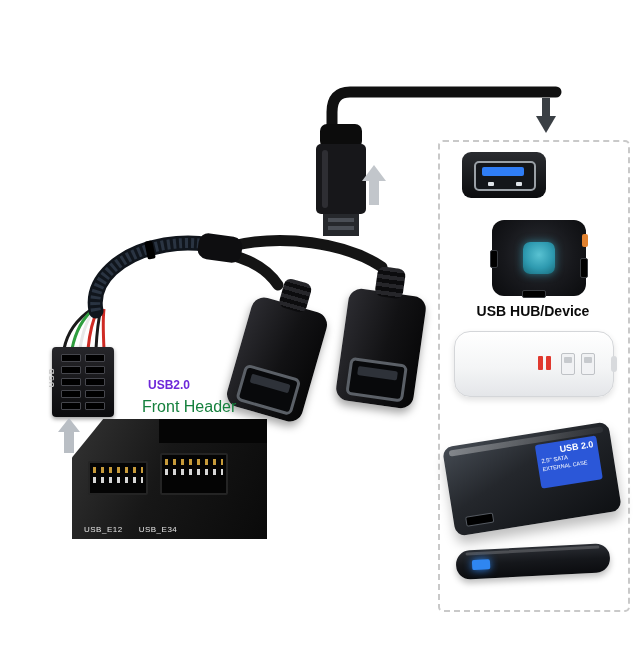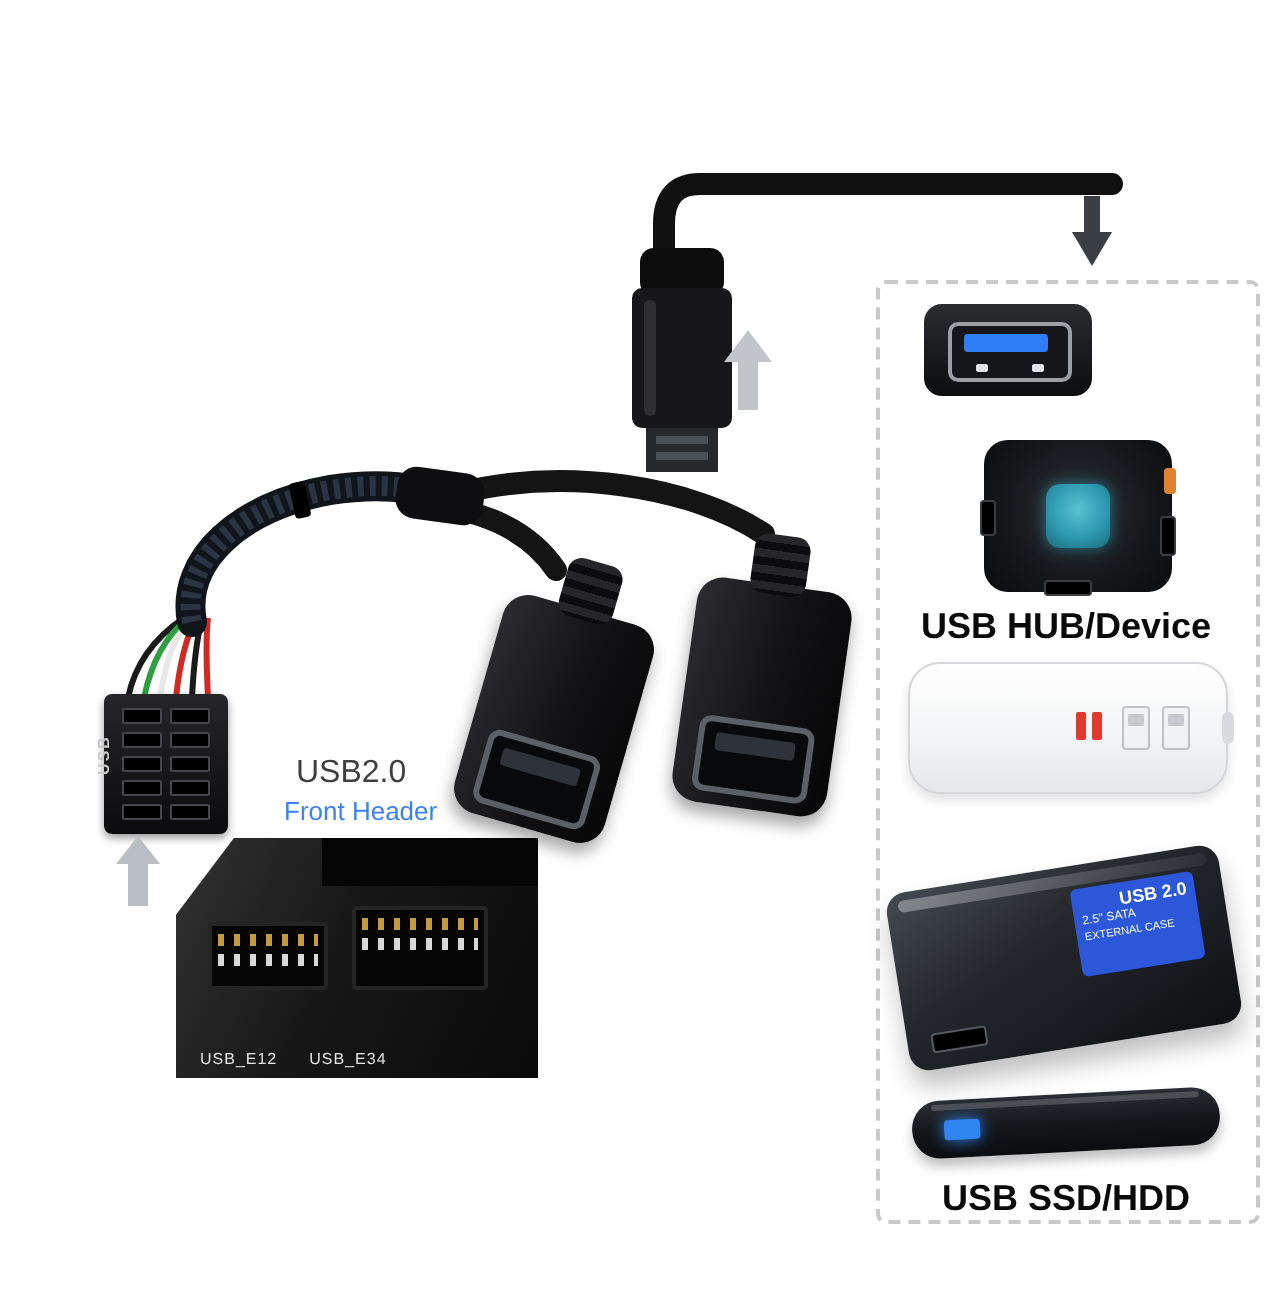--- a/index.html
+++ b/index.html
@@ -7,21 +7,21 @@
     position:relative;width:636px;height:654px;background:#ffffff;overflow:hidden;
     font-family:"Liberation Sans", sans-serif;color:#000;
   }
   
   .badge{position:absolute;left:122px;top:101px;width:74px;height:74px;border:5px solid var(--badge_navy,#16375f);
     border-radius:50%;background:#fff;display:flex;flex-direction:column;align-items:center;justify-content:center;}
   .badge-value{color:var(--badge_red,#c9202b);font-size:29px;font-weight:bold;line-height:1;letter-spacing:.5px;}
   .badge-unit{color:var(--badge_navy,#16375f);font-size:16px;font-weight:bold;line-height:1.15;}
   
   .panel{position:absolute;left:438px;top:140px;width:188px;height:468px;border:2px dashed #c9c9c9;border-radius:5px;}
-  .dev-label{position:absolute;left:438px;width:190px;text-align:center;font-size:18px;font-weight:600;color:#0a0a0a;}
+  .dev-label{position:absolute;left:438px;width:190px;text-align:center;font-size:14px;font-weight:600;color:#0a0a0a;}
   .label-hub{top:303px;}
   .label-pb{top:399px;}
   .label-ssd{top:589px;}
   
   .port-photo{position:absolute;left:462px;top:152px;width:84px;height:46px;background:linear-gradient(180deg,#2a2c30,#0b0c0e);border-radius:9px;}
   .port-open{position:absolute;left:12px;top:9px;width:58px;height:26px;border:2px solid #9aa0a6;border-radius:5px;background:#14161a;}
   .port-tongue{position:absolute;left:6px;top:4px;width:42px;height:9px;background:var(--port_blue,#2f7df6);border-radius:2px;}
   .port-nub{position:absolute;bottom:3px;width:6px;height:4px;background:#dfe3e8;border-radius:1px;}
   
   .hub-photo{position:absolute;left:492px;top:220px;width:94px;height:76px;border-radius:12px;
@@ -57,34 +57,34 @@
     background:linear-gradient(180deg,#2b2e34 0%,#15171b 50%,#0b0c0f 100%);box-shadow:0 4px 6px rgba(0,0,0,.25);}
   .slim-port{position:absolute;left:16px;top:10px;width:18px;height:10px;background:#2f86f0;border-radius:2px;box-shadow:0 0 8px #2f86f0;}
   .slim-hl{position:absolute;left:10px;top:2px;right:10px;height:3px;background:rgba(255,255,255,.18);border-radius:2px;}
   
   .header-conn{position:absolute;left:52px;top:347px;width:62px;height:70px;border-radius:4px;
     background:linear-gradient(180deg,#26262a,#0b0b0d);box-shadow:0 2px 4px rgba(0,0,0,.4);}
   .holes{position:absolute;left:9px;top:7px;right:9px;bottom:7px;display:grid;grid-template-columns:1fr 1fr;grid-template-rows:repeat(5,1fr);gap:4px;}
   .holes i{display:block;background:#000;border:1px solid #45464c;border-radius:1px;}
   .conn-usb-label{position:absolute;left:-10px;top:26px;transform:rotate(-90deg);color:#c8c8c8;font-size:8px;letter-spacing:1px;font-weight:bold;}
   
-  .fh-title{position:absolute;left:148px;top:378px;font-size:16px;font-weight:normal;color:#404040;}
-  .fh-sub{position:absolute;left:142px;top:398px;font-size:13px;color:#3b82f6;}
+  .fh-title{position:absolute;left:148px;top:378px;font-size:12px;font-weight:bold;color:#6d28d9;}
+  .fh-sub{position:absolute;left:142px;top:398px;font-size:16px;color:#15803d;}
   
   .usb-f{position:absolute;width:78px;height:113px;border-radius:13px;
     background:linear-gradient(100deg,#2c2c31 0%,#121214 55%,#060607 100%);box-shadow:0 5px 8px rgba(0,0,0,.35);}
   .usb-f .relief{position:absolute;top:-25px;left:50%;margin-left:-14px;width:28px;height:30px;border-radius:7px;
     background:repeating-linear-gradient(180deg,#26262a 0 4px,#0c0c0e 4px 8px);}
   .usb-f .port-face{position:absolute;bottom:6px;left:50%;transform:translateX(-50%);width:52px;height:32px;
     border:3px solid #5b6067;border-radius:6px;background:#08090b;}
   .usb-f .tongue{position:absolute;left:6px;right:6px;top:5px;height:9px;background:#2e3239;border-radius:2px;}
   .usb-f1{left:238px;top:303px;transform:rotate(16deg);}
   .usb-f2{left:342px;top:292px;transform:rotate(8deg);}
   
-  .mobo{position:absolute;left:88px;top:419px;width:181px;height:120px;overflow:hidden;
+  .mobo{position:absolute;left:72px;top:419px;width:195px;height:120px;overflow:hidden;
     background:linear-gradient(115deg,#333 0%,#171717 45%,#0a0a0a 100%);
     clip-path:polygon(0 32%,16% 0,100% 0,100% 100%,0 100%);}
   .mobo-slot{position:absolute;right:0;top:0;width:108px;height:24px;background:#050505;}
   .mobo-hdr{position:absolute;background:#040404;border:2px solid #242424;border-radius:2px;}
   .mobo-hdr .pins{position:absolute;left:3px;right:3px;top:4px;height:6px;
     background:repeating-linear-gradient(90deg,#c79b3a 0 3px,transparent 3px 8px);}
   .mobo-hdr .pins2{top:14px;background:repeating-linear-gradient(90deg,#d8d8d8 0 3px,transparent 3px 8px);}
   .mobo-hdr1{left:16px;top:42px;width:56px;height:30px;}
   .mobo-hdr2{left:88px;top:34px;width:64px;height:38px;}
   .silk{position:absolute;left:12px;bottom:5px;display:flex;gap:16px;color:#e4e4e4;font-size:8px;letter-spacing:.5px;}
@@ -157,21 +157,20 @@
       <div class="l1">2.5" SATA</div>
       <div class="l2">EXTERNAL CASE</div>
     </div>
     <div class="ssd-slot"></div>
   </div>
 
   <div class="slim">
     <div class="slim-hl"></div>
     <div class="slim-port"></div>
   </div>
-  <div class="dev-label label-ssd">USB SSD/HDD</div>
 
   <svg class="abs" style="left:50px;top:225px;" width="400" height="215" viewBox="0 0 400 215">
 
     <path d="M 14 124 C 18 104 30 92 42 84" stroke="#1a1a1a" stroke-width="3" fill="none"></path>
     <path d="M 22 124 C 26 104 34 92 44 84" stroke="#2f9e3f" stroke-width="3" fill="none"></path>
     <path d="M 30 124 C 33 104 38 92 46 84" stroke="#e8e8e8" stroke-width="3" fill="none"></path>
     <path d="M 38 124 C 40 104 44 92 48 84" stroke="#cf2b24" stroke-width="3" fill="none"></path>
     <path d="M 46 124 C 47 104 49 92 51 84" stroke="#1a1a1a" stroke-width="3" fill="none"></path>
     <path d="M 54 124 C 53 104 53 92 54 84" stroke="#cf2b24" stroke-width="3" fill="none"></path>
 

